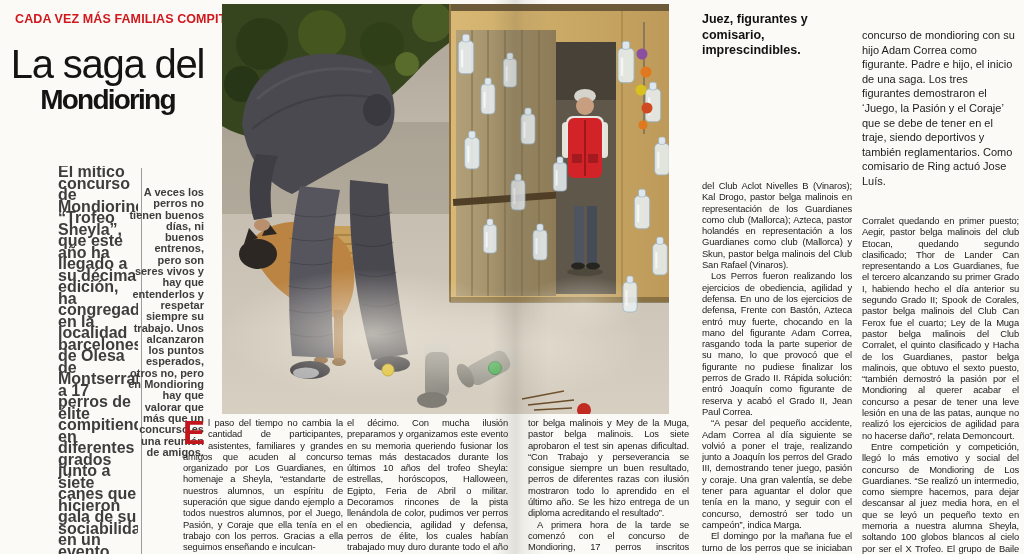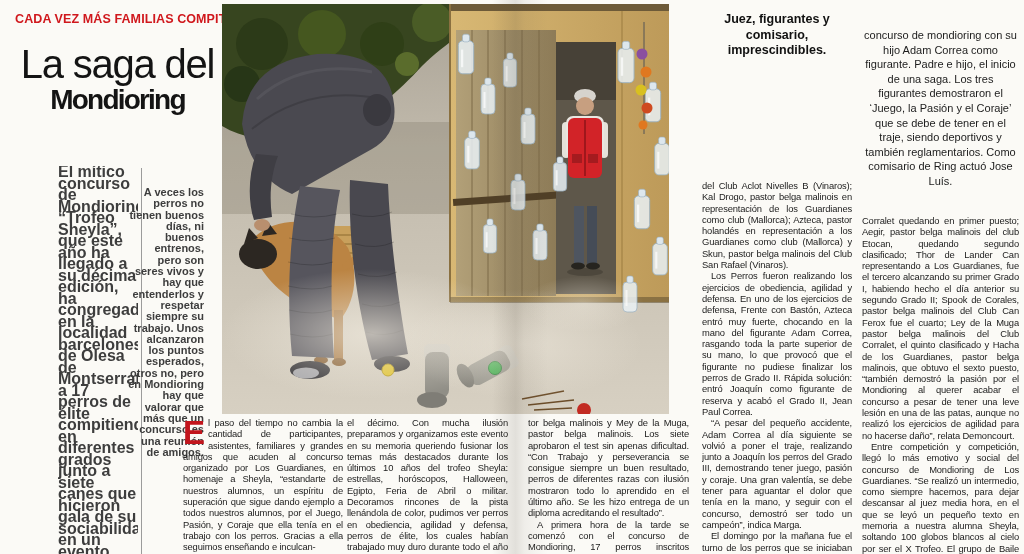--- a/index.html
+++ b/index.html
@@ -1,38 +1,38 @@
 <!DOCTYPE html>
 <html><head>
 <meta charset="utf-8">
 <style>
   html,body{margin:0;padding:0;background:#e8e8e8;}
   #stage{position:relative;width:1024px;height:554px;background:#fbfaf6;overflow:hidden;
          font-family:"Liberation Sans","DejaVu Sans",sans-serif;color:#1c1c1c;}
   .kicker{position:absolute;left:15px;top:12px;font-size:12.5px;font-weight:700;
           color:#d0181d;letter-spacing:.1px;white-space:nowrap;}
-  .title{position:absolute;left:11px;top:44px;width:213px;text-align:center;color:#141414;}
+  .title{position:absolute;left:1px;top:44px;width:213px;text-align:center;color:#141414;}
   .t1{font-size:40px;font-weight:400;letter-spacing:-1.2px;line-height:1;}
   .t2{font-size:28px;font-weight:700;letter-spacing:-1.8px;line-height:1;margin-top:2px;}
   .intro-left{position:absolute;left:58px;top:166px;width:80px;height:388px;overflow:hidden;
               font-size:16px;line-height:11.5px;font-weight:700;color:#3d3d3d;}
   .vdiv{position:absolute;left:141px;top:168px;width:1px;height:386px;background:#9b9b9b;}
   .intro-right{position:absolute;left:128px;top:187px;width:76px;font-size:11px;line-height:11.3px;
                font-weight:700;color:#3d3d3d;text-align:right;}
   .photo{position:absolute;left:222px;top:4px;width:447px;height:410px;overflow:hidden;background:#c6bfb2;}
   .bcol,.rbot{font-size:9.4px;line-height:11.3px;letter-spacing:-.15px;text-align:justify;color:#1c1c1c;
               position:absolute;overflow:hidden;}
   .bcol{top:417px;height:137px;}
   .bcol p,.rbot p,.rtop p{margin:0;}
   .bcol p + p,.rbot p + p{text-indent:9px;}
   #bcol1{left:183px;width:160px;}
   #bcol2{left:347px;width:161px;}
   #bcol3{left:528px;width:161px;}
   .dropcap{float:left;font-size:33px;line-height:30px;font-weight:700;color:#c2151c;margin:1px 3px 0 0;}
-  .rtop{position:absolute;font-size:11px;line-height:14.6px;color:#1c1c1c;text-align:center;}
+  .rtop{position:absolute;font-size:11px;line-height:14.6px;color:#1c1c1c;}
   #rtopA{left:702px;top:12px;width:150px;}
   #rtopB{left:862px;top:14px;width:157px;margin-top:14px;}
   .rheading{font-size:12.5px;font-weight:700;line-height:15.5px;margin:0 0 5px 0;color:#111;}
   .rbot{top:180px;height:379px;}
   #rbotA{left:702px;width:150px;}
   #rbotB{left:862px;width:157px;margin-top:35px;}
   .fold{position:absolute;left:492px;top:0;width:56px;height:554px;z-index:9;pointer-events:none;
         background:linear-gradient(90deg,rgba(80,72,60,0) 0%,rgba(80,72,60,.15) 42%,rgba(80,72,60,.07) 58%,rgba(80,72,60,0) 100%);}
 </style>
 </head>

